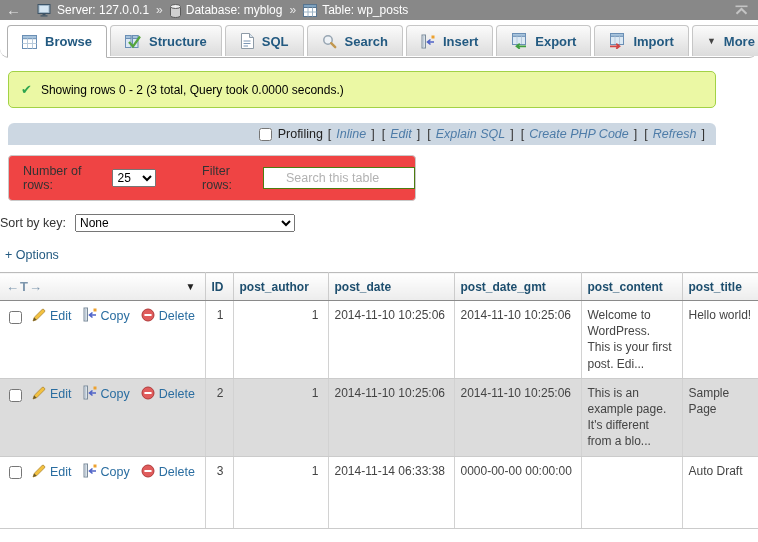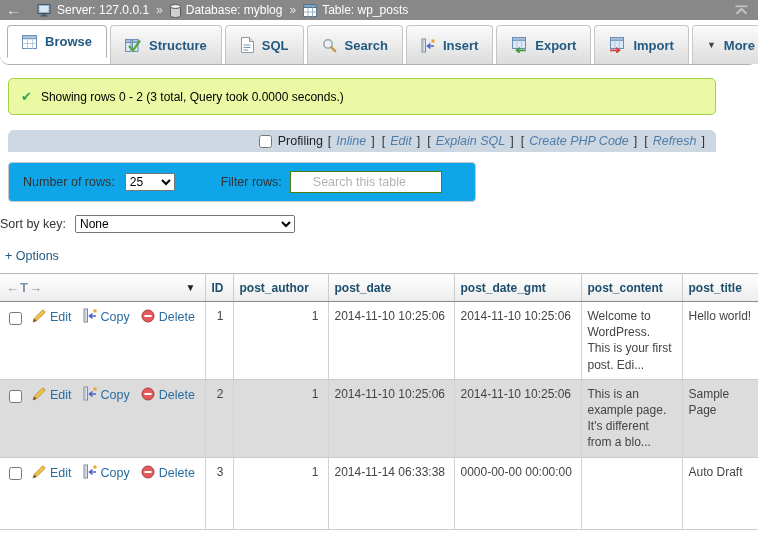--- a/index.html
+++ b/index.html
@@ -13,21 +13,21 @@
   .topbar .back { color: #e3e3e3; font-size: 15px; margin-right: 16px; line-height: 18px; }
   .crumbs { display: flex; align-items: center; gap: 5px; flex: 1; }
   .crumbs a { color: #ffffff; }
   .crumbs .sep { color: #e6e6e6; margin: 0 2px; }
   .crumbs svg { margin-top: 1px; }
   .collapse-btn { margin-left: auto; cursor: pointer; display: flex; align-items: center; }
 
   
   .tabbar { display: flex; align-items: flex-start; padding: 5px 0 0 7px;
     border-bottom: 1px solid #b0b0b0; background: #fff; border-radius: 9px; }
-  .tab { display: inline-flex; align-items: center; gap: 8px; height: 39px;
+  .tab { display: inline-flex; align-items: center; gap: 8px; height: 31px;
     padding: 0 14px; margin-right: 3px; font-size: 13px; font-weight: bold;
     color: #235a81; background: linear-gradient(#fbfbfb, #dcdcdc);
     border: 1px solid #c6c6c6; border-bottom: none; border-radius: 4px 4px 0 0;
     cursor: pointer; white-space: nowrap; }
   .tab.active { background: #fff; border-color: #b0b0b0; margin-bottom: -1px;
     height: 33px; border-bottom: 1px solid #fff; }
   .tab .caret { font-size: 9px; color: #444; }
 
   
   .message { margin: 13px 42px 0 8px; background: #ebf8a4; border: 1px solid #a2d246;
@@ -42,21 +42,21 @@
   .kw { color: #993399; }
   .kw-select { border-bottom: 1px dotted #777; }
   .tbl-ref { color: #28547a; }
   .profbar { background: #ccd7e2; padding: 4px 9px; font-size: 12.5px; color: #222;
     display: flex; justify-content: flex-end; align-items: center; gap: 3px; }
   .profbar a { color: #4e7ca8; font-style: italic; }
   .profbar .pb { color: #333; margin: 0 2px; }
   .profbar input { margin-right: 3px; }
 
   
-  .rowsbar { margin: 10px 0 0 8px; width: 468px; background: #0ea5e9;
+  .rowsbar { margin: 10px 0 0 8px; width: 408px; background: #ef4444;
     border: 1px solid #c9c9c9; border-radius: 4px; padding: 8px 0 8px 14px;
     display: flex; align-items: center; font-size: 12.5px; color: #333; }
   .rowsbar select { margin-left: 10px; width: 50px; font-size: 12px; }
   .rowsbar .flabel { margin-left: 46px; }
   .rowsbar input[type=text] { margin-left: 8px; width: 152px; height: 22px;
     border: 1px solid #4d7c0f; padding: 2px 22px; font-size: 12.5px; color: #333; }
   .rowsbar input[type=text]::placeholder { color: #b2b2b2; }
 
   .sortbar { margin: 13px 0 0 0; display: flex; align-items: center;
     font-size: 12.5px; color: #333; }

